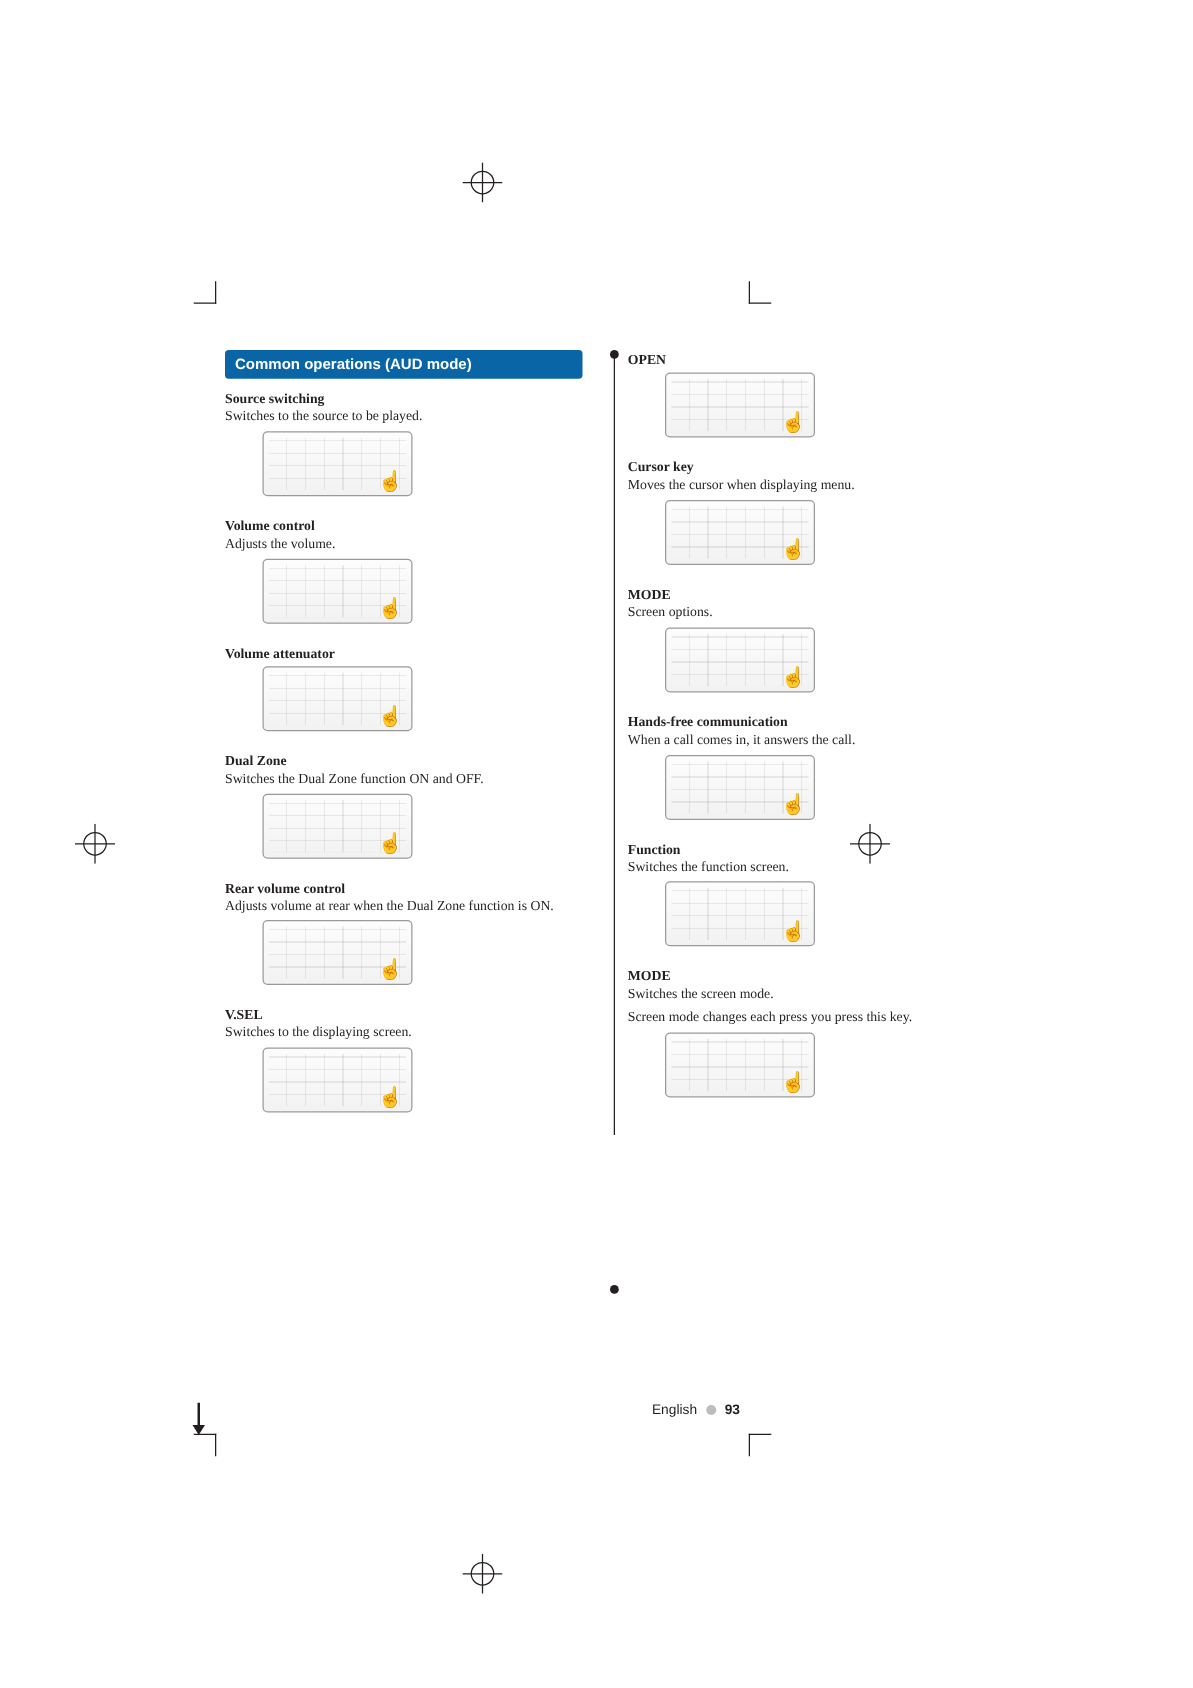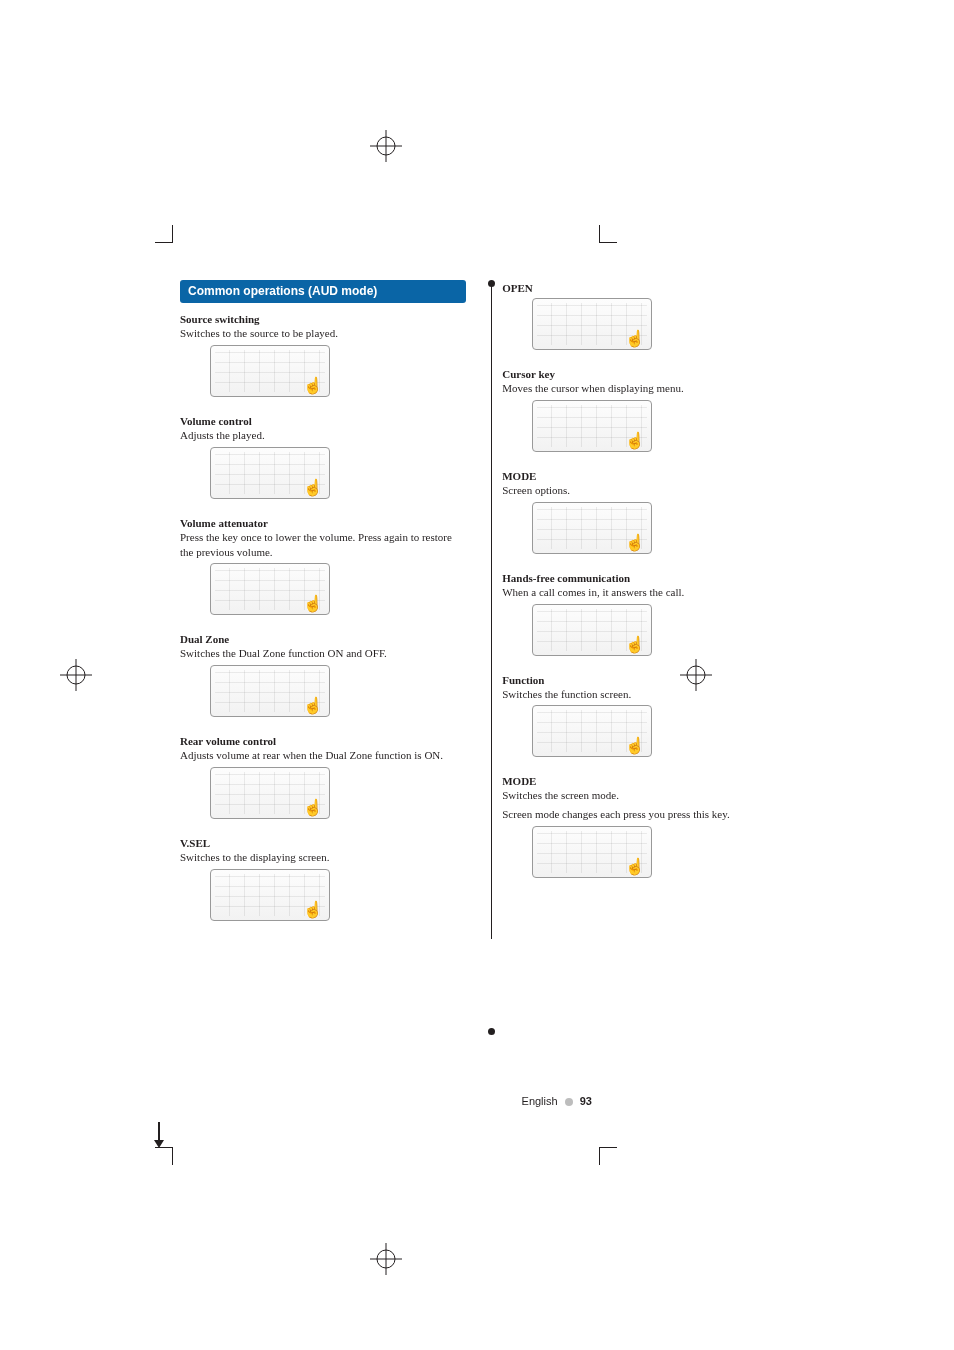--- a/index.html
+++ b/index.html
@@ -73,21 +73,21 @@
   }
 
   
   .col-right { position: relative; padding-left: 14px; }
   .vline { position: absolute; left: 3px; top: 4px; bottom: 0; width: 1px; background: #231f20; }
   .dot { position: absolute; left: 0; width: 7px; height: 7px; background: #231f20; border-radius: 50%; }
   .dot-top { top: 0; }
   
   .dot-bot { top: 748px; }
 
-  .footer { position: absolute; right: 180px; top: 1095px; font-size: 11px; }
+  .footer { position: absolute; right: 180px; top: 1122px; font-size: 11px; }
   .footer .bullet { display:inline-block; width:8px; height:8px; border-radius:50%; background:#bdbdbd; vertical-align: -1px; margin: 0 4px; }
   .footer .pg { font-weight: bold; }
 </style>
 </head>
 <body>
 
 <div class="page">
 
   <div class="reg reg-top">
     <svg width="32" height="32" viewBox="0 0 32 32">
@@ -138,29 +138,28 @@
       <div class="block">
         <div class="sec-title">Source switching</div>
         <div class="sec-body">Switches to the source to be played.</div>
         <div class="remote-ph">
             <span class="hand">☝</span>
           </div>
       </div>
 
       <div class="block">
         <div class="sec-title">Volume control</div>
-        <div class="sec-body">Adjusts the played.</div>
+        <div class="sec-body">Adjusts the volume.</div>
         <div class="remote-ph">
             <span class="hand">☝</span>
           </div>
       </div>
 
       <div class="block">
         <div class="sec-title">Volume attenuator</div>
-        <div class="sec-body">Press the key once to lower the volume. Press again to restore the previous volume.</div>
         <div class="remote-ph">
             <span class="hand">☝</span>
           </div>
       </div>
 
       <div class="block">
         <div class="sec-title">Dual Zone</div>
         <div class="sec-body">Switches the Dual Zone function ON and OFF.</div>
         <div class="remote-ph">
             <span class="hand">☝</span>

